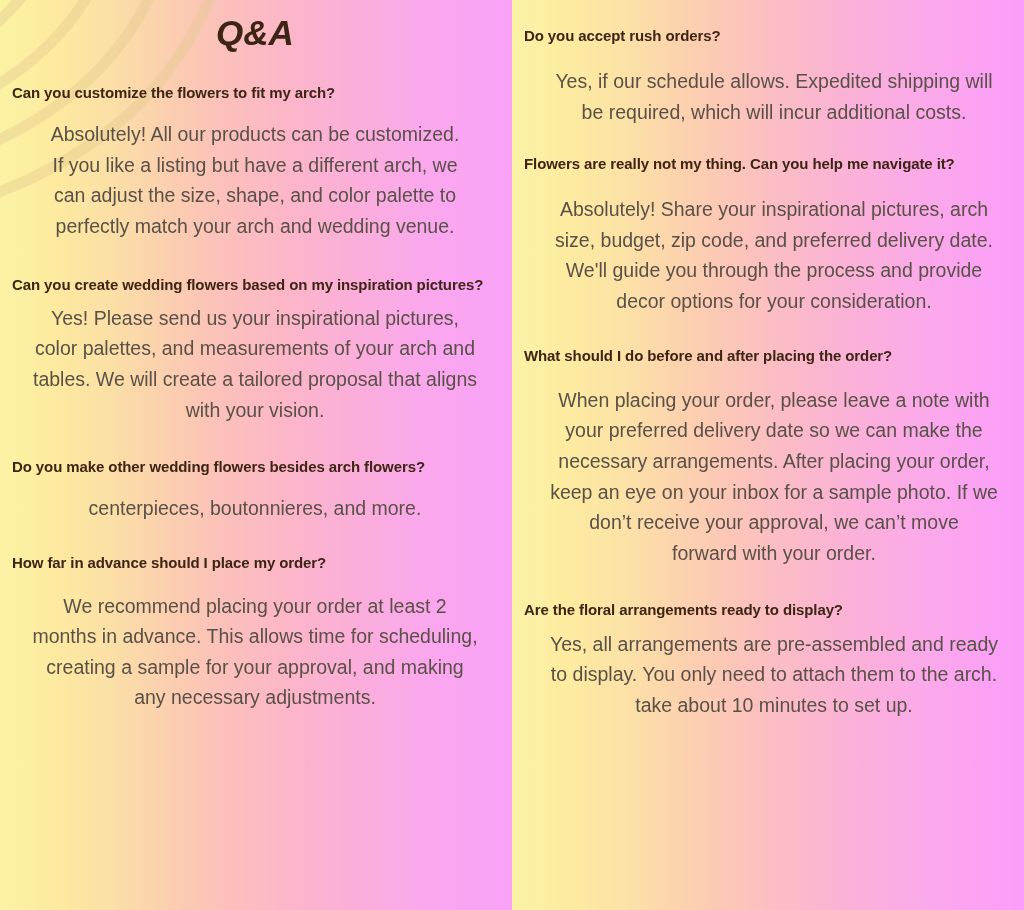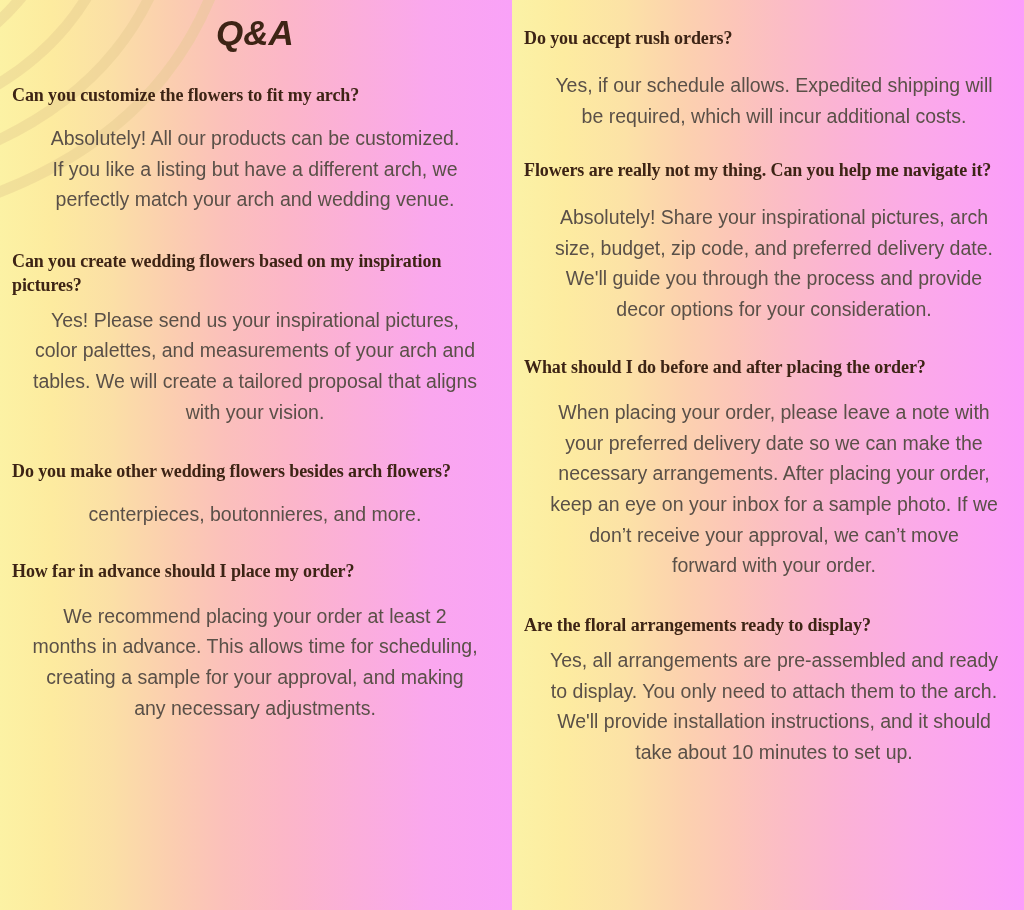--- a/index.html
+++ b/index.html
@@ -87,27 +87,26 @@
     color: #3d2415;
     letter-spacing: 0px;
     margin: 14px 0 0 0;
     padding: 0;
     line-height: 1.1;
   }
 
   .qa-block { margin: 0; padding: 0; }
 
   .qa-question {
-    font-size: 18px;
+    font-size: 15px;
     font-weight: bold;
     color: #3d2415;
     line-height: 1.36;
     letter-spacing: -0.1px;
     margin: 0;
-    font-family: Liberation Serif, serif;
   }
 
   .qa-answer {
     font-size: 19.5px;
     font-weight: normal;
     color: #5a5048;
     line-height: 1.57;
     letter-spacing: 0px;
     margin: 0;
     white-space: nowrap;
@@ -157,20 +156,21 @@
 
     <div class="column-body">
 
       <div class="doc-title">Q&amp;A</div>
 
       <div class="qa-block q1">
         <div class="qa-question">Can you customize the flowers to fit my arch?</div>
         <div class="qa-answer">
           <span class="ln">Absolutely! All our products can be customized.</span>
           <span class="ln">If you like a listing but have a different arch, we</span>
+          <span class="ln">can adjust the size, shape, and color palette to</span>
           <span class="ln">perfectly match your arch and wedding venue.</span>
         </div>
       </div>
 
       <div class="qa-block q2">
         <div class="qa-question">
           <span class="ln">Can you create wedding flowers based on my</span>
           <span class="ln">inspiration pictures?</span>
         </div>
         <div class="qa-answer">
@@ -241,21 +241,20 @@
           <span class="ln">don’t receive your approval, we can’t move</span>
           <span class="ln">forward with your order.</span>
         </div>
       </div>
 
       <div class="qa-block q4">
         <div class="qa-question">Are the floral arrangements ready to display?</div>
         <div class="qa-answer">
           <span class="ln">Yes, all arrangements are pre-assembled and ready</span>
           <span class="ln">to display. You only need to attach them to the arch.</span>
-          <span class="ln">We'll provide installation instructions, and it should</span>
           <span class="ln">take about 10 minutes to set up.</span>
         </div>
       </div>
 
     </div>
   </div>
 
 </div>
 
 </body></html>

